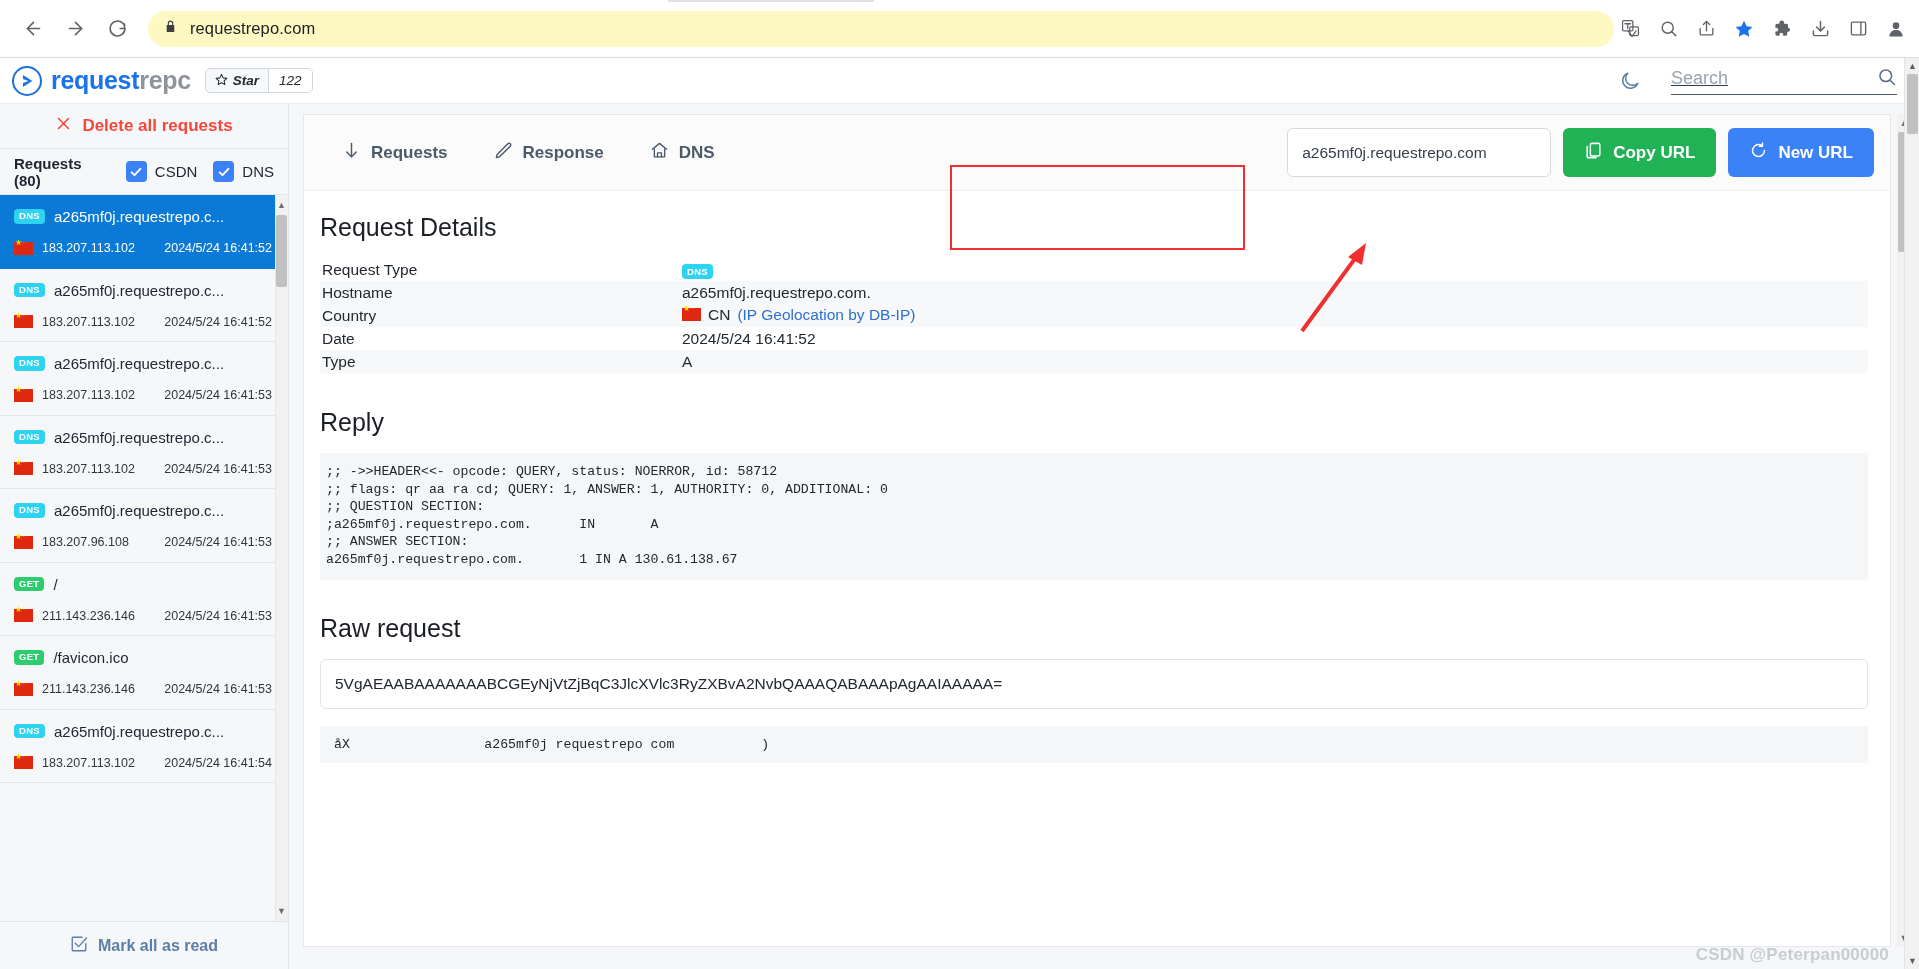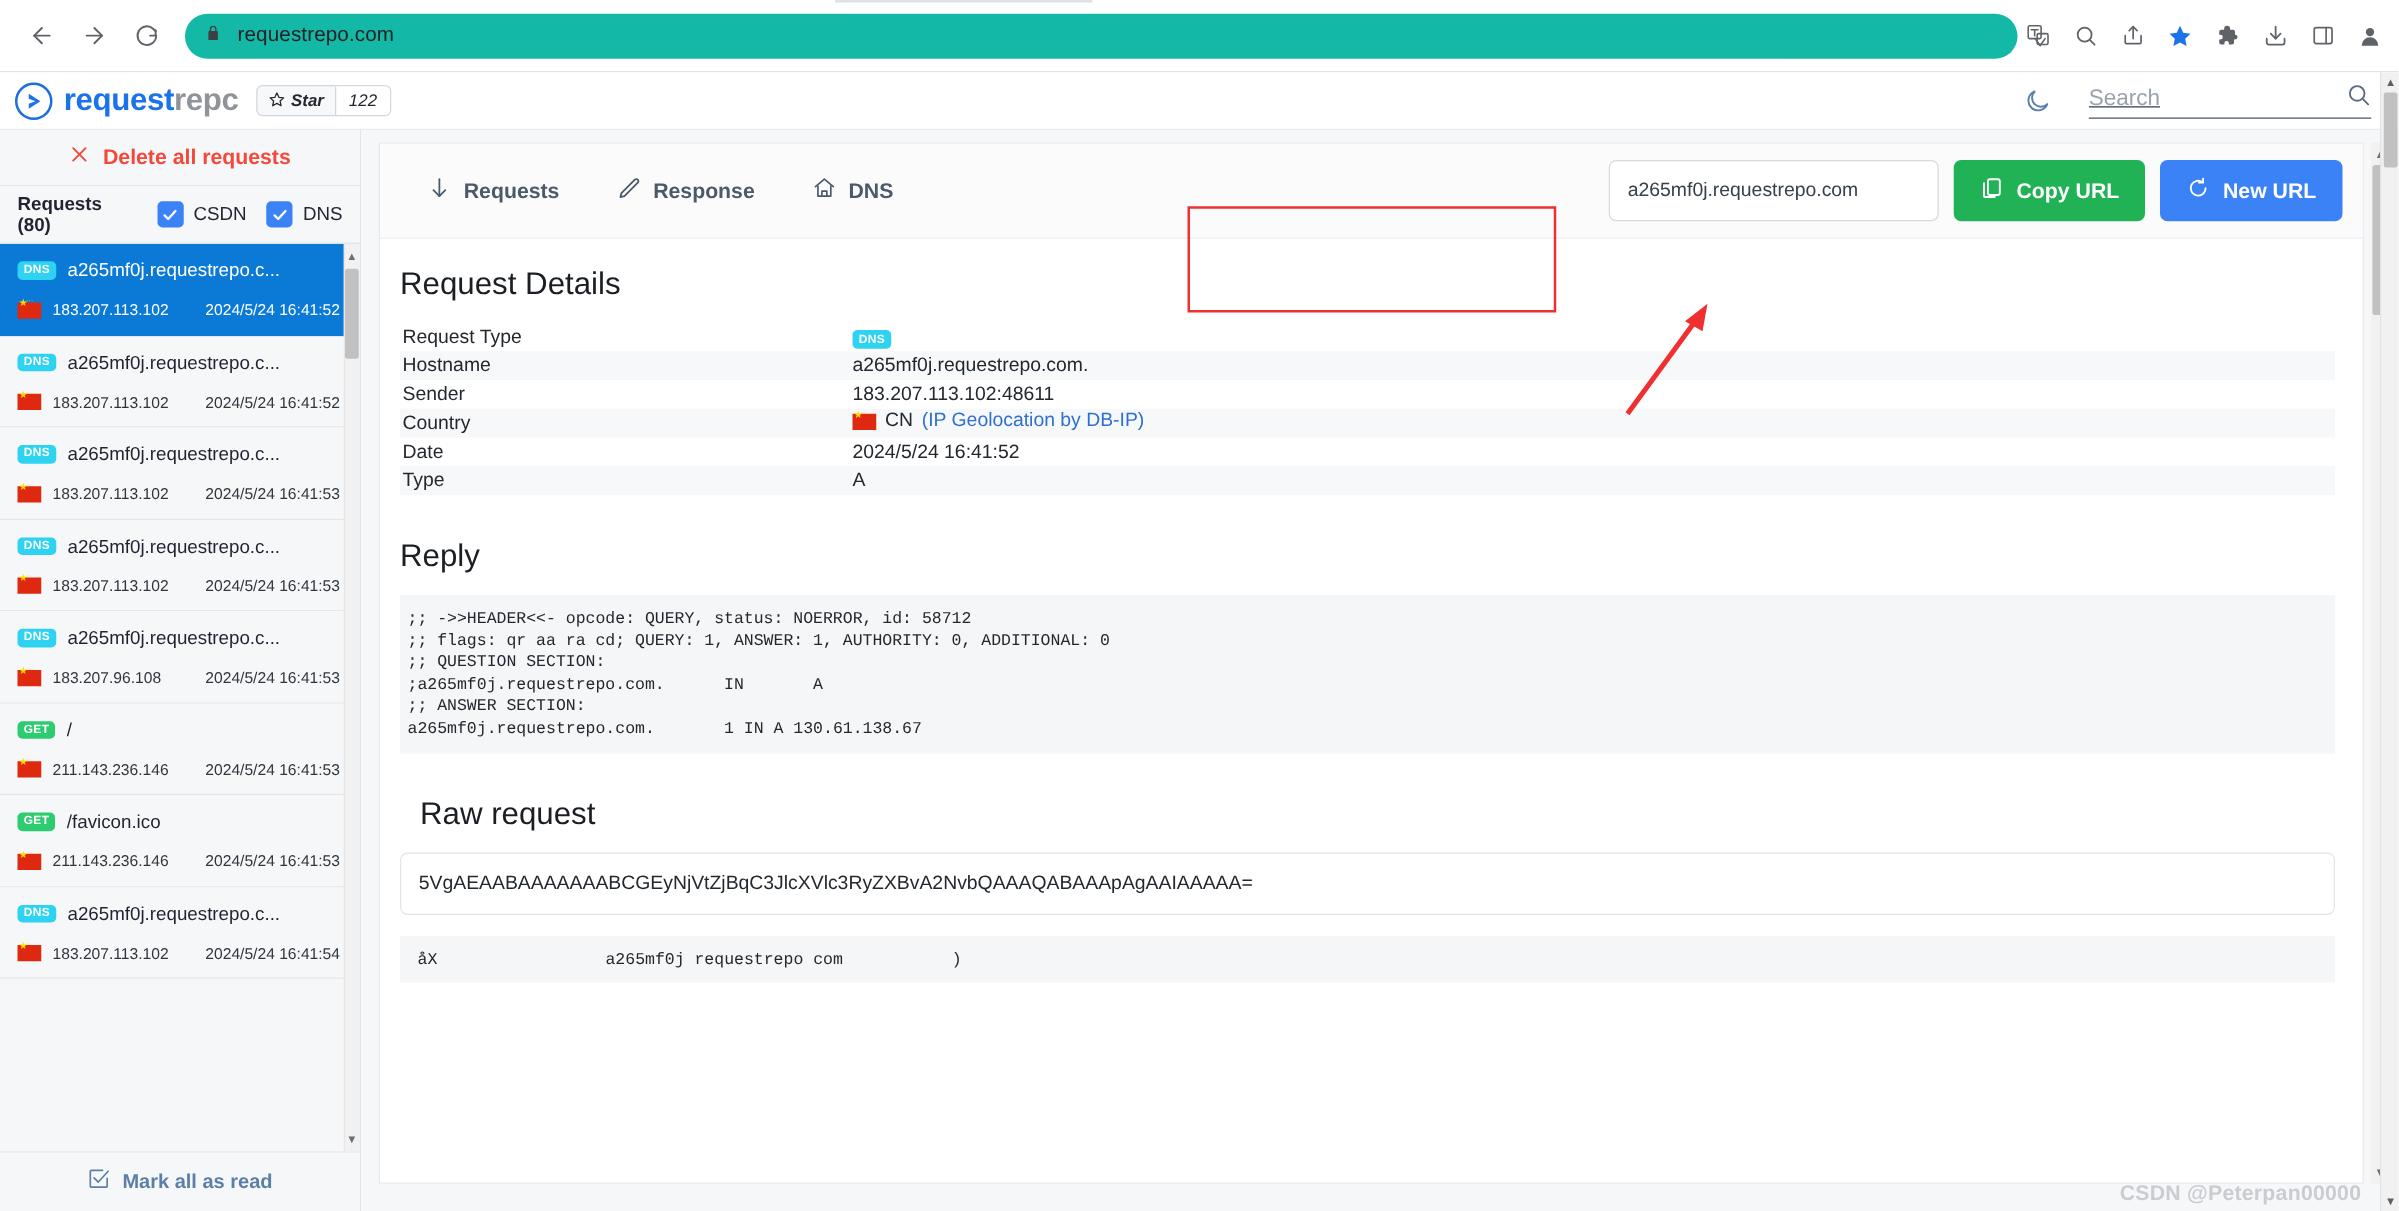--- a/index.html
+++ b/index.html
@@ -26,21 +26,21 @@
     display: flex; align-items: center; justify-content: center;
     border-radius: 50%;
     color: #5f6368;
   }
   .nav-btn svg { display:block; }
   .omnibox {
     flex: 0 0 auto;
     width: 1466px;
     margin-left: 12px;
     height: 36px;
-    background: #14b8a6;
+    background: #fef9c3;
     border-radius: 18px;
     display: flex;
     align-items: center;
     padding: 0 16px;
     gap: 13px;
   }
   .omnibox-url {
     font-size: 16.5px;
     color: #202124;
     letter-spacing: .1px;
@@ -346,21 +346,21 @@
     flex: 1;
     overflow: hidden;
     padding: 22px 22px 0 16px;
     min-height: 0;
   }
   .sec-title {
     font-size: 25px; font-weight: 400; color: #1b1f24;
     margin: 0 0 16px 0;
   }
   .sec-title.reply { margin-top: 35px; }
-  .sec-title.raw { margin-top: 34px; margin-left: 16px; }
+  .sec-title.raw { margin-top: 34px; }
 
   .kv-table { width: 100%; border-collapse: collapse; }
   .kv-table tr { height: 23px; }
   .kv-table tr.alt td { background: #f7f8fa; }
   .kv-table td {
     font-size: 15.5px; color: #23282e;
     padding: 1px 0 1px 2px;
     vertical-align: middle;
   }
   .kv-table td.key { width: 360px; }
@@ -786,24 +786,20 @@
                 <tr>
               <td class="key">Request Type</td>
               <td class="val">
                 <span class="badge dns">DNS</span>
               </td>
             </tr>
             <tr class="alt">
               <td class="key">Hostname</td>
               <td class="val">a265mf0j.requestrepo.com.</td>
             </tr>
-            <tr>
-              <td class="key">Sender</td>
-              <td class="val">183.207.113.102:48611</td>
-            </tr>
             <tr class="alt">
               <td class="key">Country</td>
               <td class="val">
                 <span class="inline-flag">
                   <span class="flag-cn"></span>
                   <span>CN</span>
                   <a href="#">(IP Geolocation by DB-IP)</a>
                 </span>
               </td>
             </tr>

